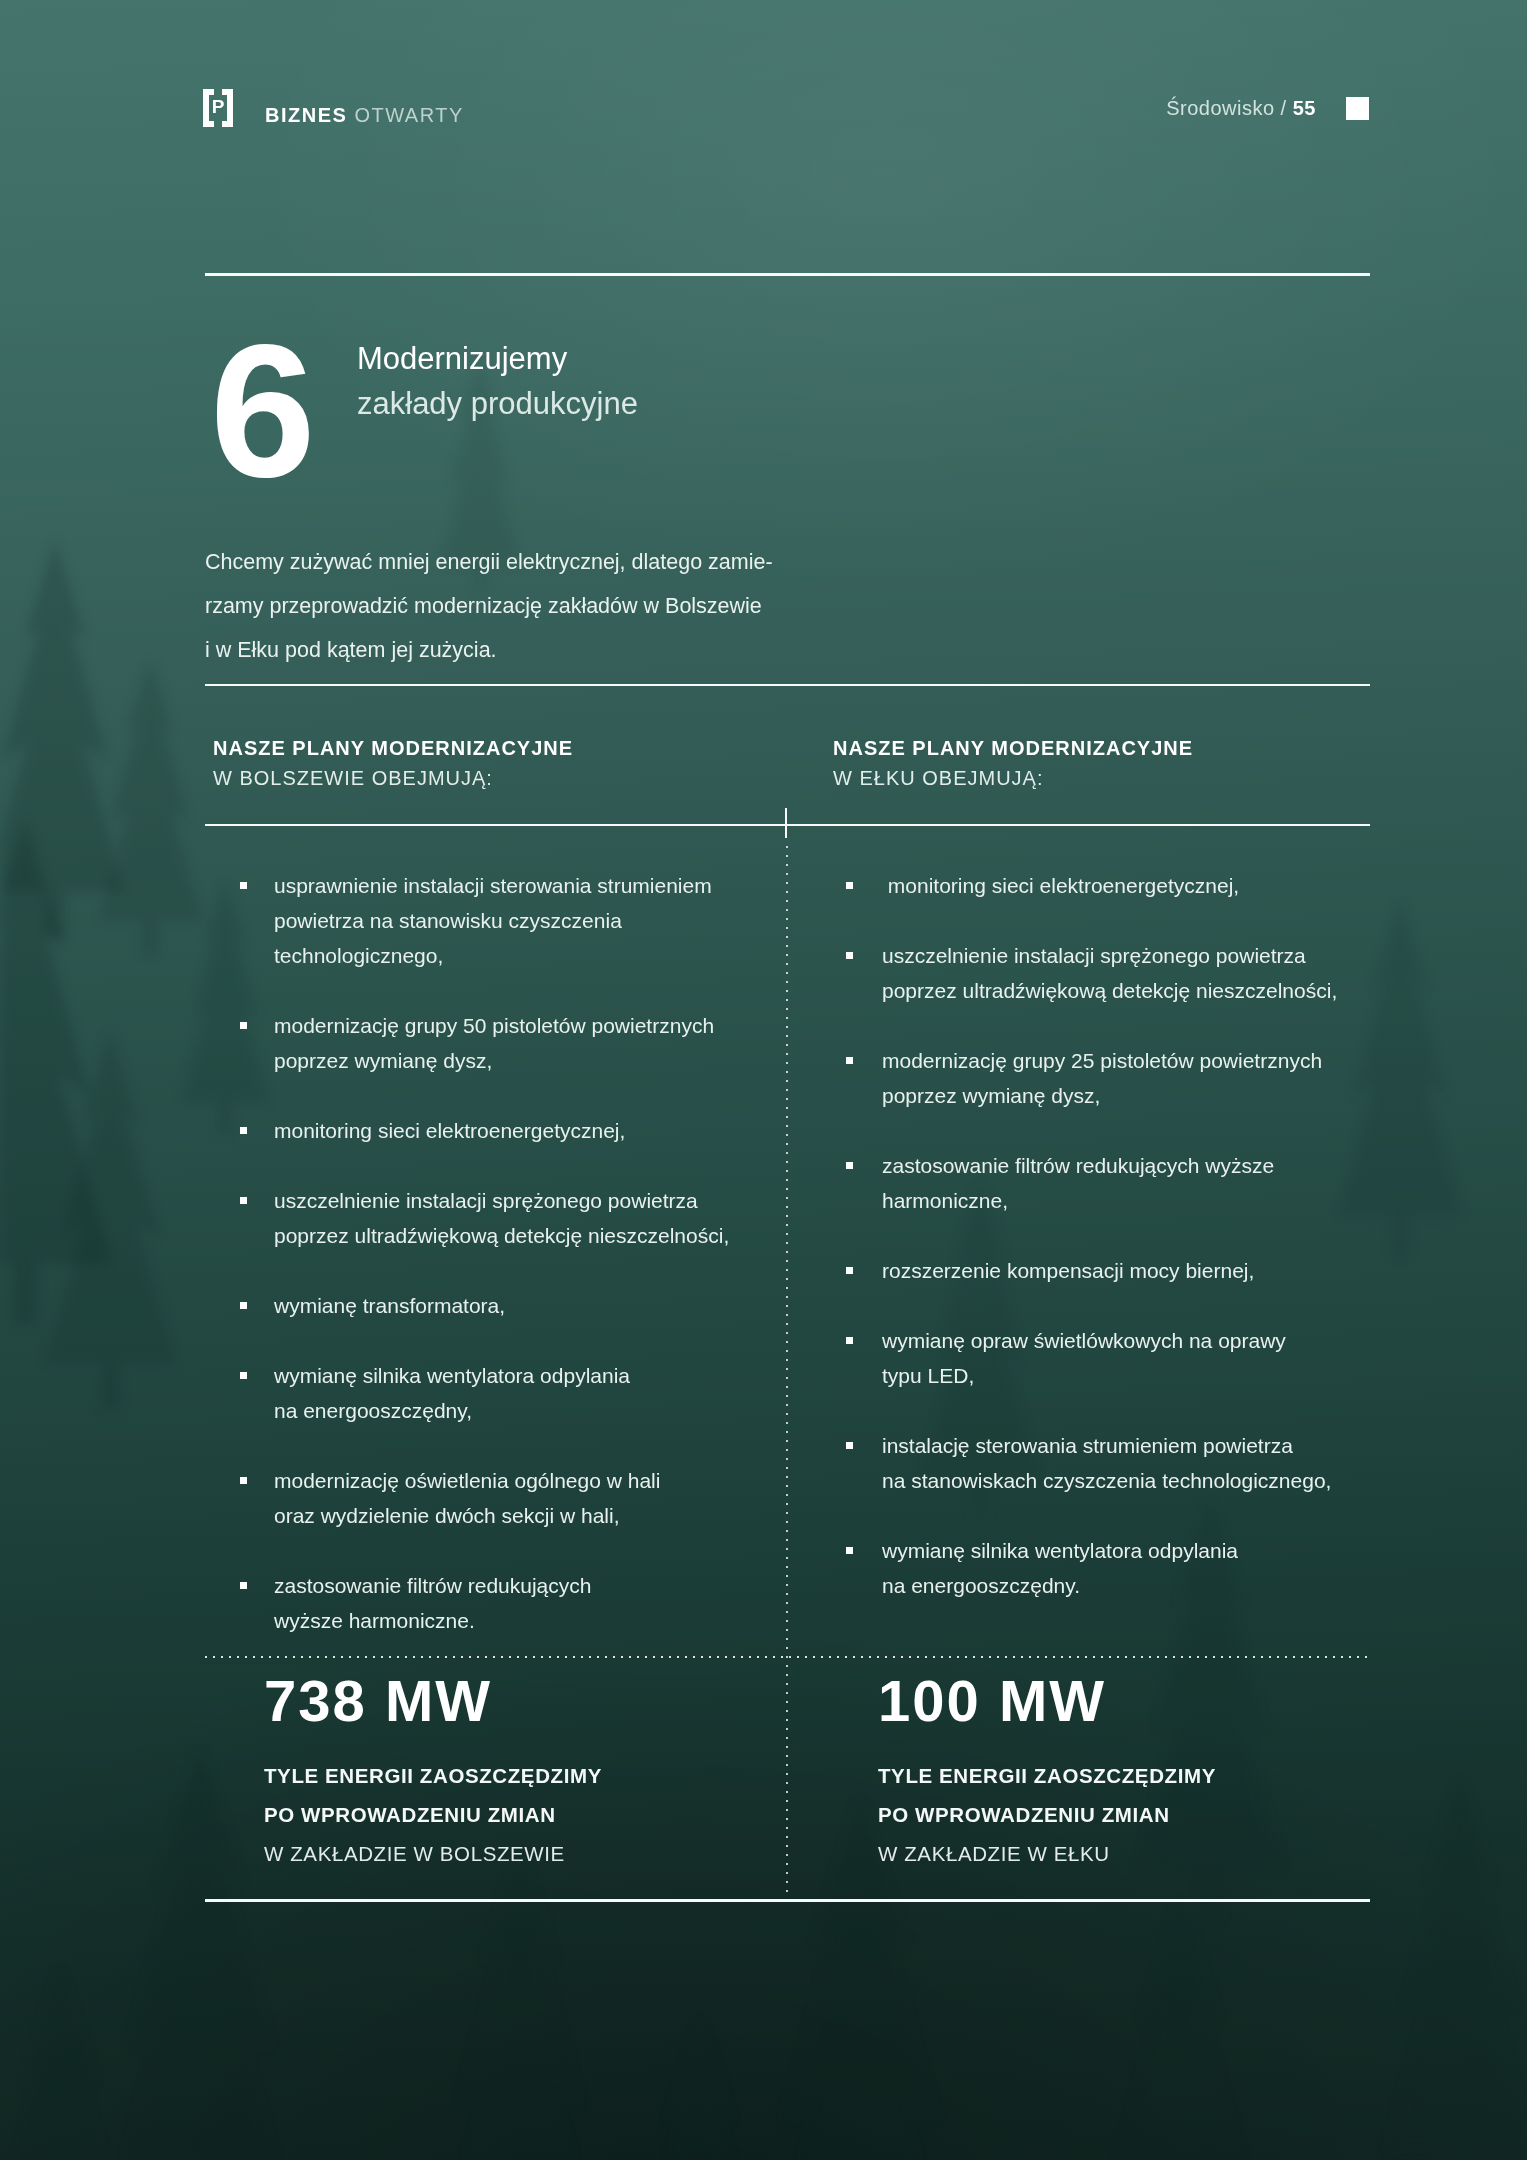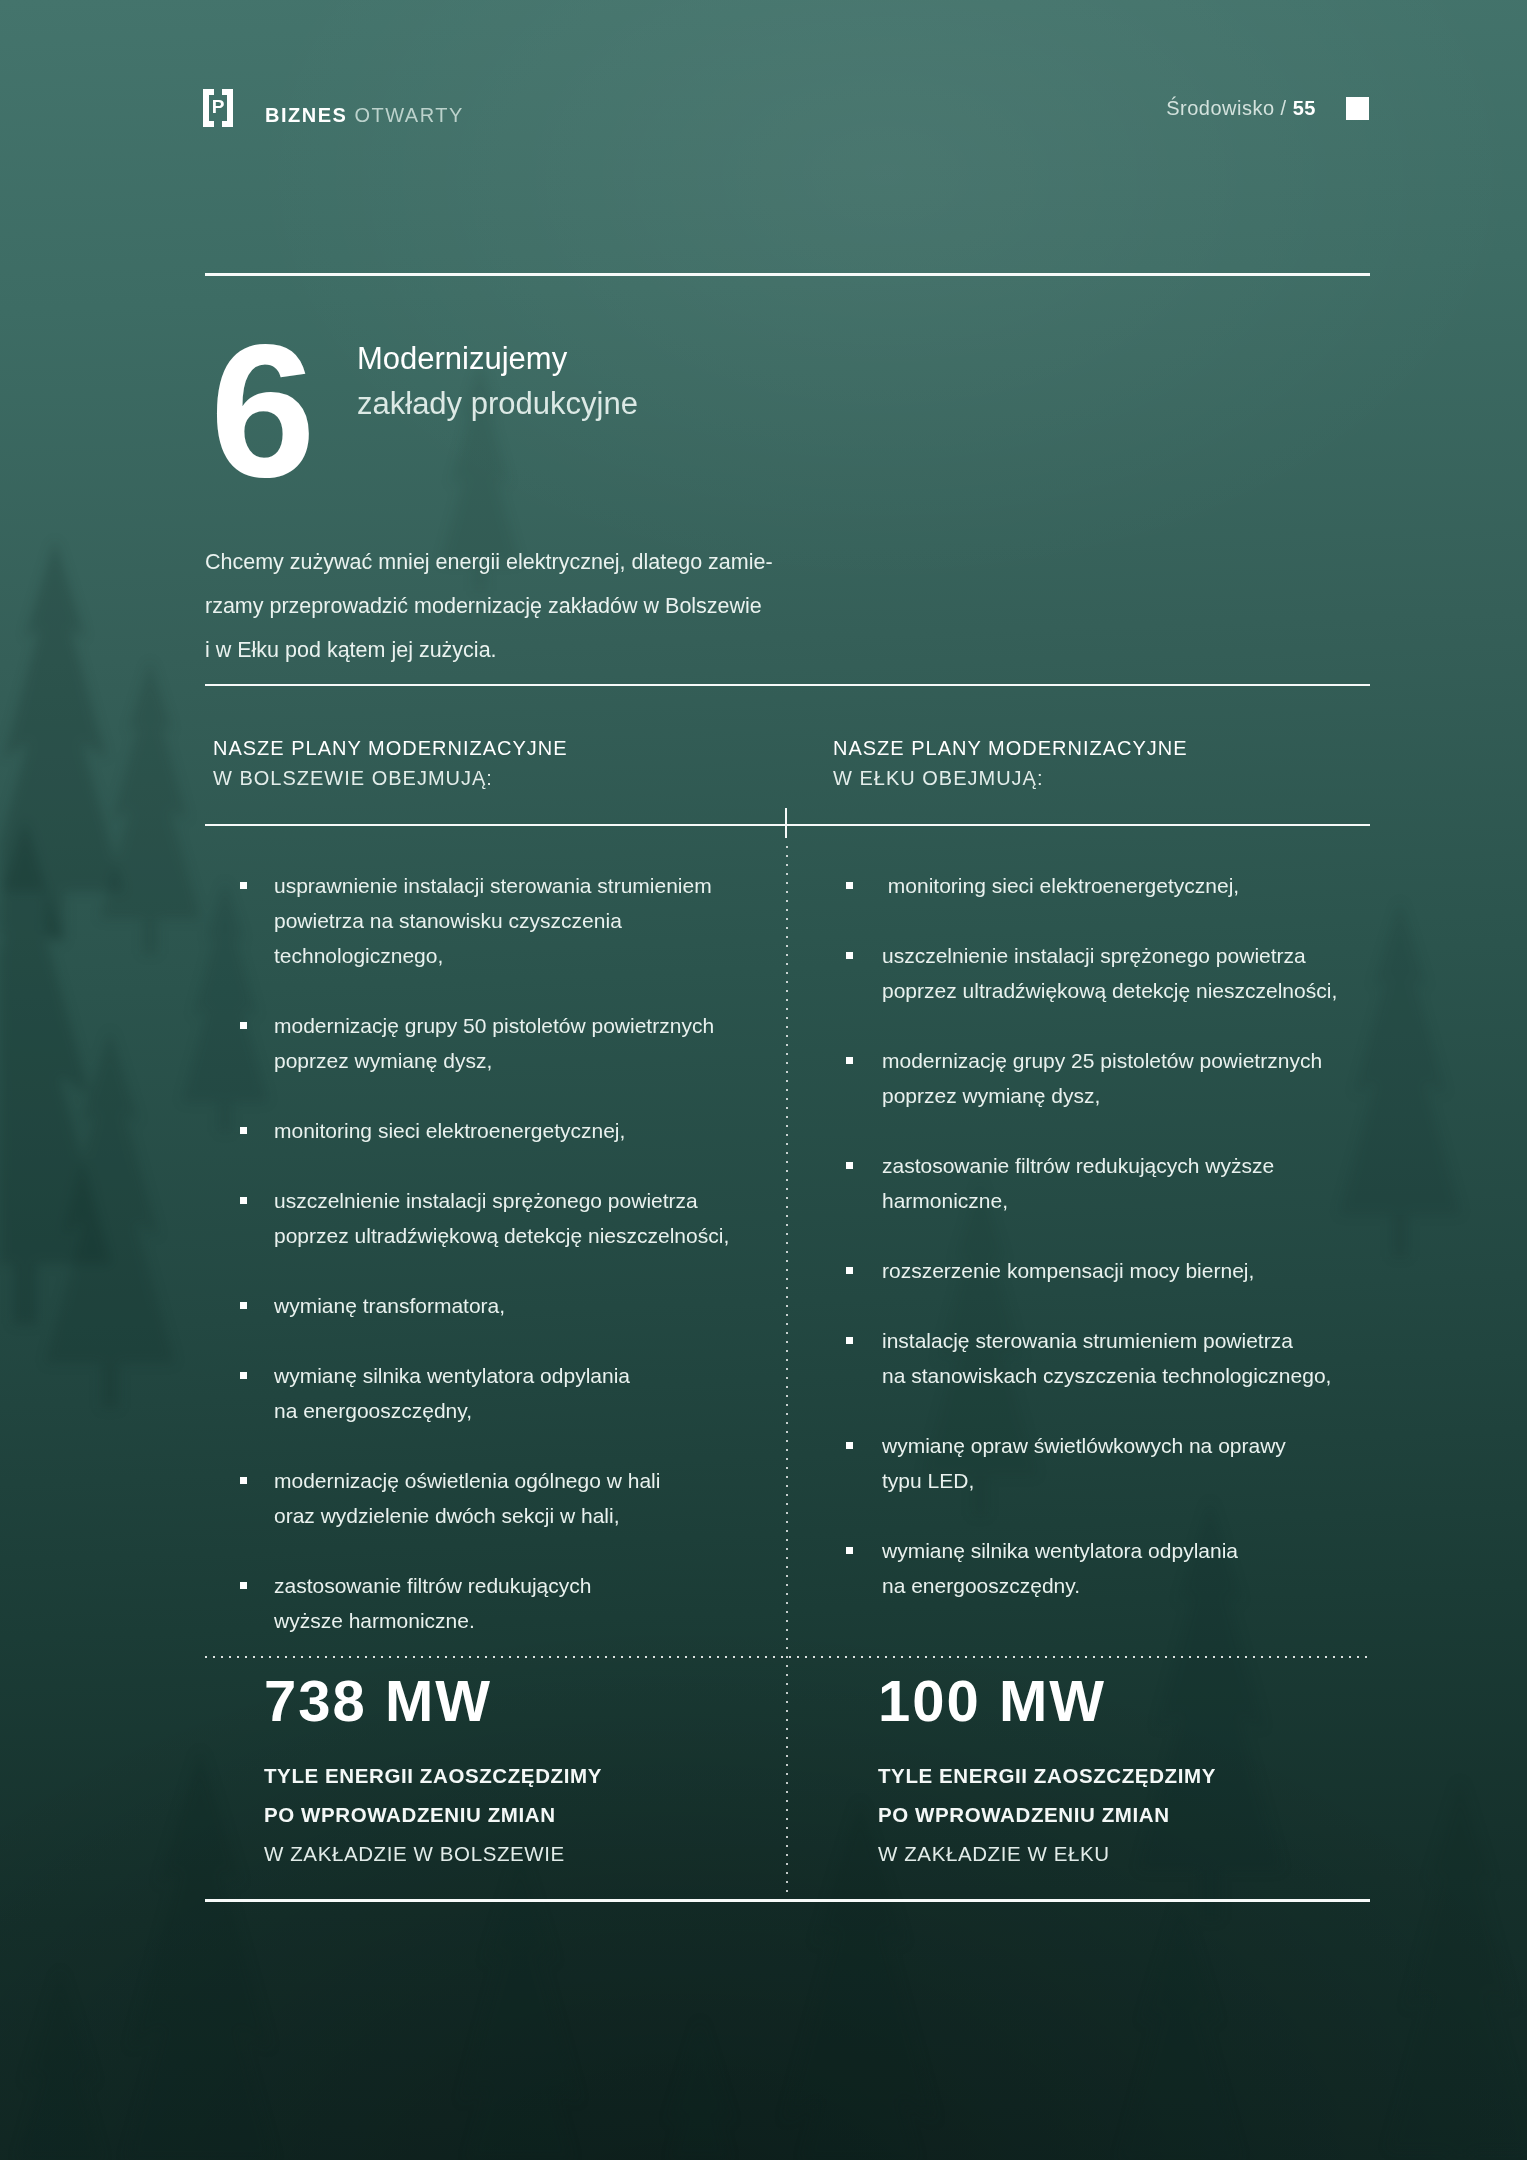--- a/index.html
+++ b/index.html
@@ -31,21 +31,21 @@
     background:repeating-linear-gradient(90deg,rgba(255,255,255,0.85) 0 2px,rgba(255,255,255,0) 2px 8px);}
   .vtick{position:absolute;left:785px;top:808px;width:2px;height:30px;background:#F7FAF9;}
   .vdots{position:absolute;left:786px;top:846px;width:2px;height:1053px;
     background:repeating-linear-gradient(180deg,rgba(255,255,255,0.75) 0 2px,rgba(255,255,255,0) 2px 9px);}
   .chnum{position:absolute;left:210px;top:315px;font-size:190px;line-height:190px;font-weight:700;color:#fff;}
   .chtitle{position:absolute;left:357px;top:336px;font-size:31px;line-height:45px;}
   .chtitle .t1{font-weight:400;color:#fff;}
   .chtitle .t2{font-weight:400;color:#DCE9E5;}
   .intro{position:absolute;left:205px;top:540px;font-size:21.5px;line-height:44px;color:#EAF2EF;white-space:pre-line;}
   .colhead{position:absolute;top:733px;font-size:20px;line-height:30px;letter-spacing:1px;}
-  .colhead .h1{font-weight:400;color:#fff;}
+  .colhead .h1{font-weight:700;color:#fff;}
   .colhead .h2{font-weight:400;color:#E3EDEA;}
   .colhead.left{left:213px;}
   .colhead.right{left:833px;}
   .blist{position:absolute;top:868px;margin:0;padding:0;list-style:none;}
   .blist.left{left:240px;width:560px;}
   .blist.right{left:846px;width:545px;}
   .blist li{position:relative;padding-left:34px;margin:0 0 35px 0;font-size:21px;line-height:35px;color:#E9F1EE;white-space:pre;}
   .blist.right li{padding-left:36px;}
   .blist .sq{position:absolute;left:0;top:14px;width:7px;height:7px;background:#fff;}
   .stat{position:absolute;top:1666px;}
@@ -143,24 +143,24 @@
 
   <ul class="blist right">
     <li><span class="sq"></span><span> monitoring sieci elektroenergetycznej,</span></li>
     <li><span class="sq"></span><span>uszczelnienie instalacji sprężonego powietrza
 poprzez ultradźwiękową detekcję nieszczelności,</span></li>
     <li><span class="sq"></span><span>modernizację grupy 25 pistoletów powietrznych
 poprzez wymianę dysz,</span></li>
     <li><span class="sq"></span><span>zastosowanie filtrów redukujących wyższe
 harmoniczne,</span></li>
     <li><span class="sq"></span><span>rozszerzenie kompensacji mocy biernej,</span></li>
+    <li><span class="sq"></span><span>wymianę opraw świetlówkowych na oprawy
+typu LED,</span></li>
     <li><span class="sq"></span><span>instalację sterowania strumieniem powietrza
 na stanowiskach czyszczenia technologicznego,</span></li>
-    <li><span class="sq"></span><span>wymianę opraw świetlówkowych na oprawy
-typu LED,</span></li>
     <li><span class="sq"></span><span>wymianę silnika wentylatora odpylania
 na energooszczędny.</span></li>
   </ul>
 
   <div class="stat left">
     <div class="val">738 MW</div>
     <div class="cap">
       <div class="cb">TYLE ENERGII ZAOSZCZĘDZIMY</div>
       <div class="cb">PO WPROWADZENIU ZMIAN</div>
       <div class="cr">W ZAKŁADZIE W BOLSZEWIE</div>

